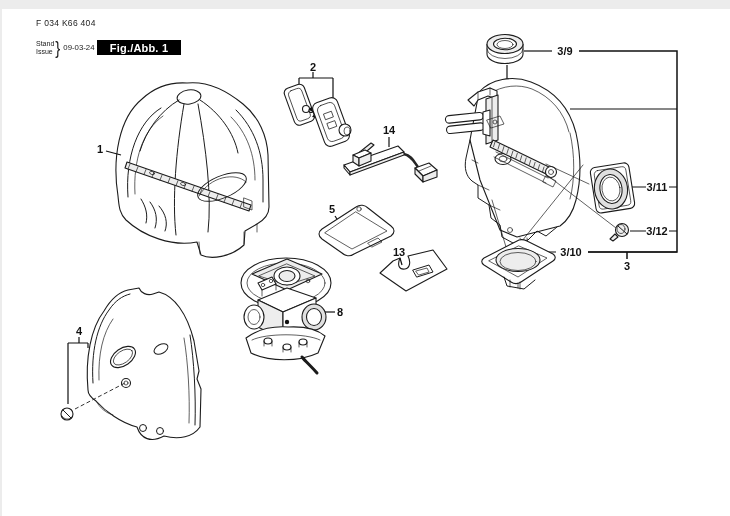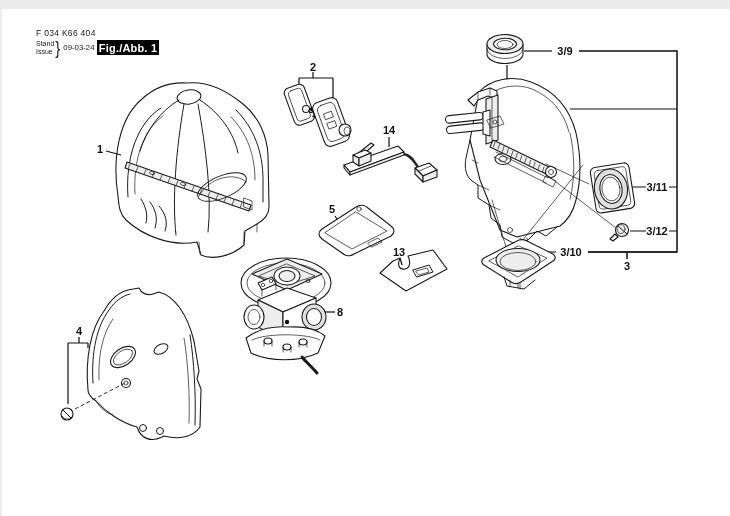--- a/index.html
+++ b/index.html
@@ -1,26 +1,26 @@
 <!DOCTYPE html>
 <html><head>
 <meta charset="utf-8">
 <style>
   html,body { margin:0; padding:0; background:#fff; }
   .page { position:relative; width:730px; height:516px; background:#fff; overflow:hidden;
           font-family:"Liberation Sans", sans-serif; }
   .edge-top  { position:absolute; left:0; top:0; width:730px; height:9px; background:#ececec; }
   .edge-left { position:absolute; left:0; top:0; width:2px; height:516px; background:#ececec; }
 
-  .hdr-code { position:absolute; left:36px; top:28px; font-size:8.5px; color:#1a1a1a; letter-spacing:.3px; }
+  .hdr-code { position:absolute; left:36px; top:18px; font-size:8.5px; color:#1a1a1a; letter-spacing:.3px; }
   .issue-row { position:absolute; left:36px; top:39px; display:flex; align-items:center; color:#1a1a1a; }
   .issue-labels { font-size:7px; line-height:7.4px; }
   .brace { font-size:15px; margin-left:1px; transform:scaleY(1.25); }
   .date { font-size:7.8px; margin-left:3px;text-align:right; }
-  .fig-box { position:absolute; left:97px; top:40px; width:62px; height:15px; background:#000;
+  .fig-box { position:absolute; left:97px; top:40px; width:84px; height:15px; background:#000;
              color:#fff; font-weight:bold; font-size:11px; display:flex; align-items:center;
              justify-content:center; letter-spacing:.2px; }
 
   .footer { position:absolute; left:610px; top:449px; font-size:8px; line-height:9.2px; color:#1a1a1a; }
 
   svg { position:absolute; left:0; top:0; }
   .o    { fill:#fff;    stroke:#1c1c1c; stroke-width:1.1; stroke-linejoin:round; }
   .og   { fill:#ededed; stroke:#1c1c1c; stroke-width:1.1; stroke-linejoin:round; }
   .od   { fill:#e0e0e0; stroke:#1c1c1c; stroke-width:1.1; stroke-linejoin:round; }
   .l    { fill:none; stroke:#1c1c1c; stroke-width:1;   stroke-linecap:round; stroke-linejoin:round; }

